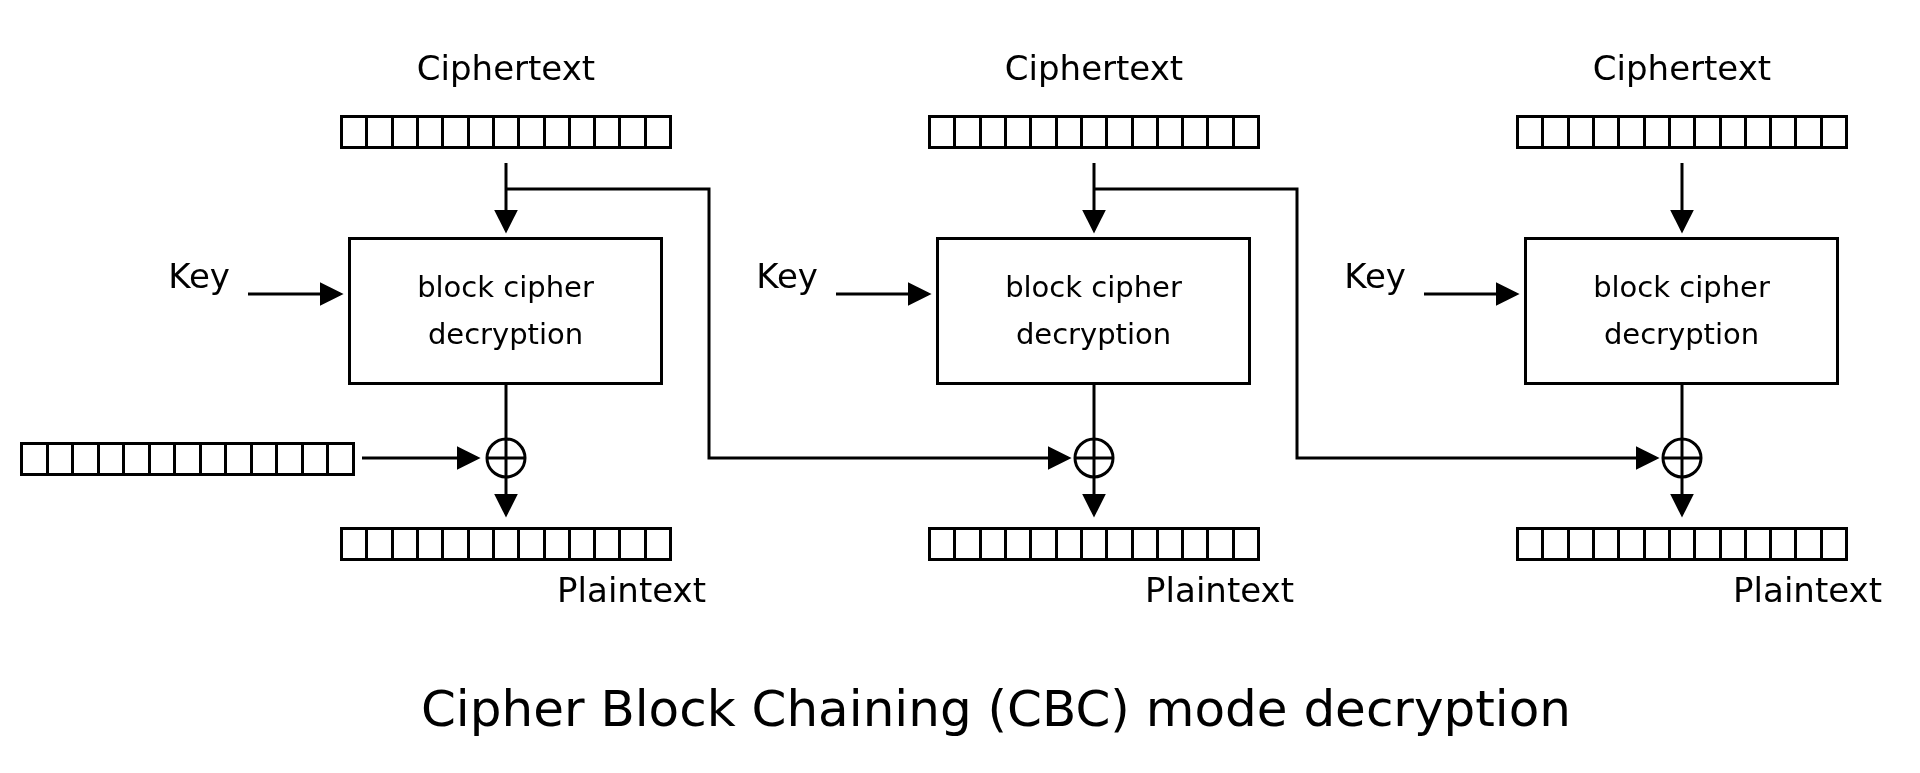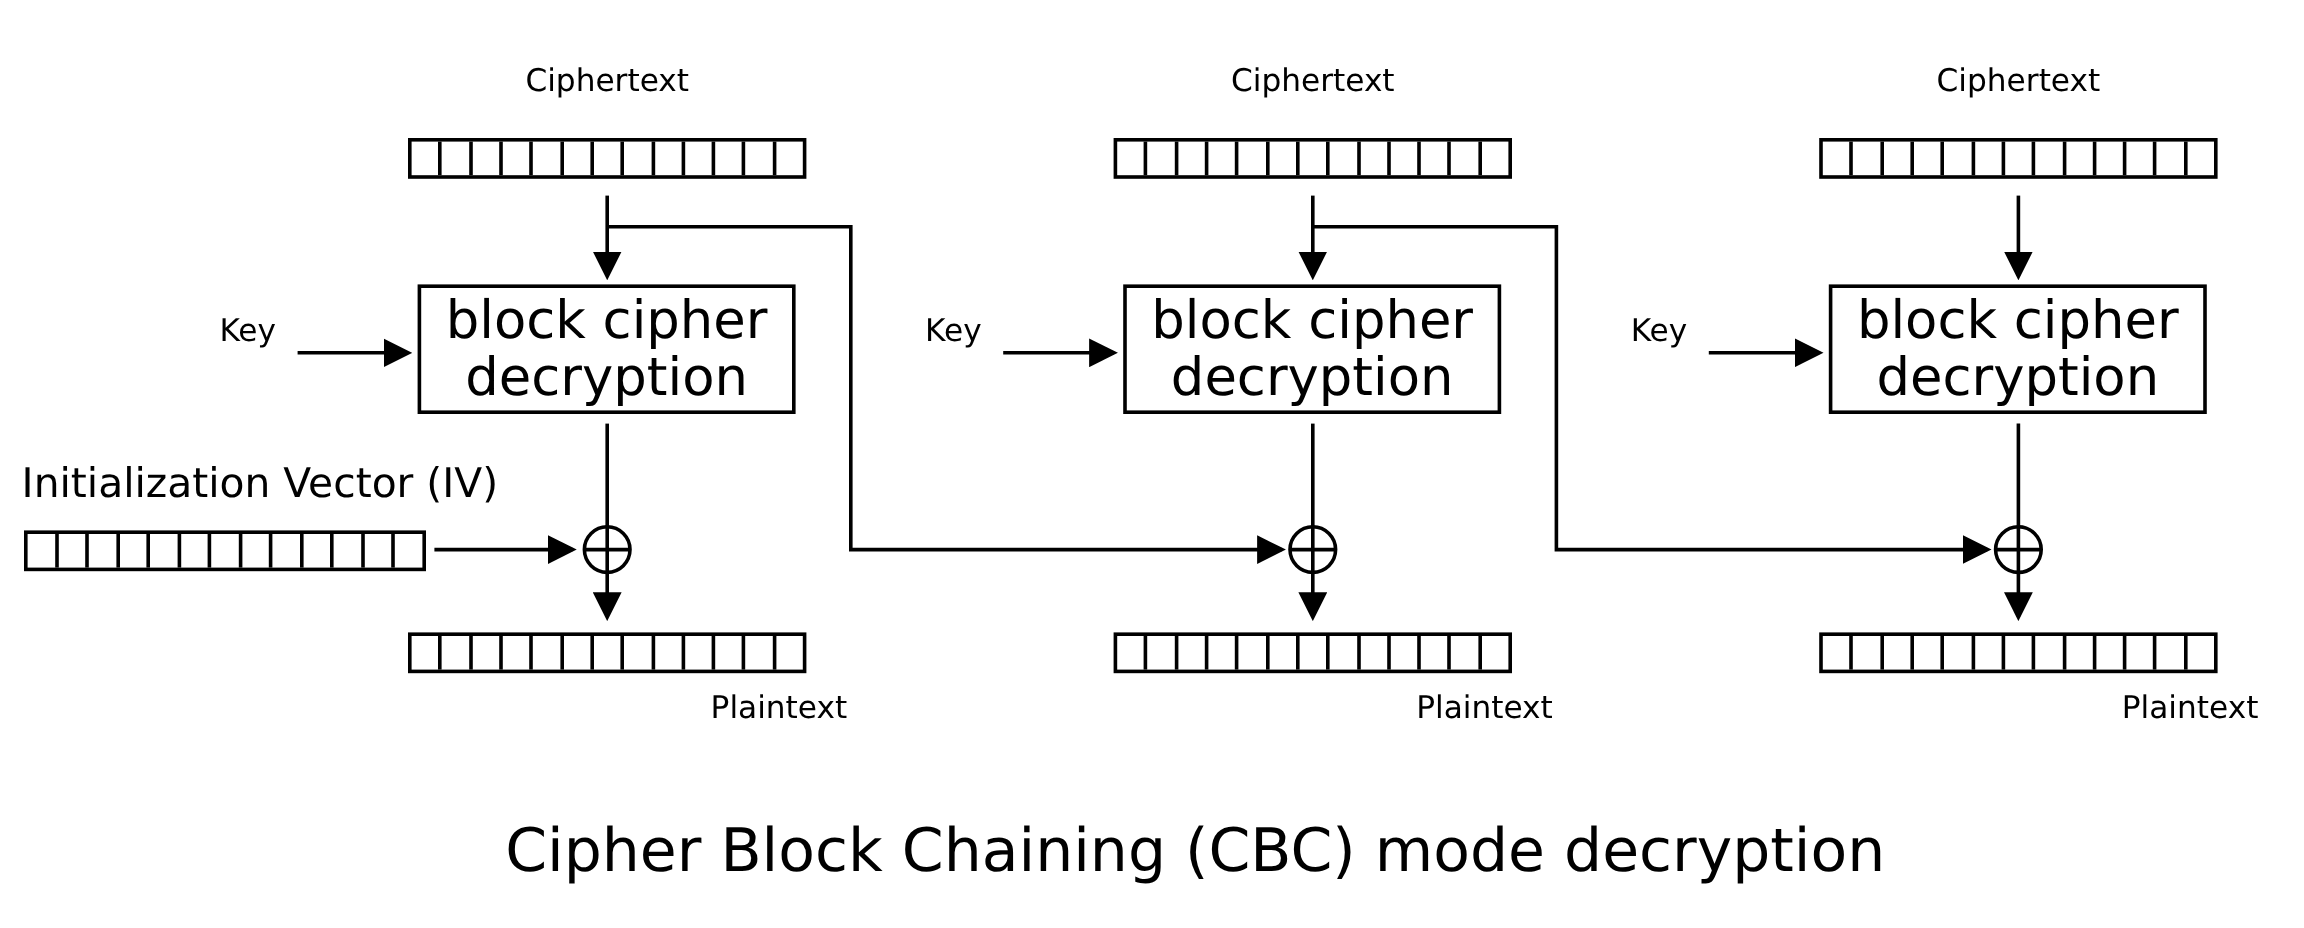--- a/index.html
+++ b/index.html
@@ -7,36 +7,36 @@
   #stage{
     position:relative; width:1920px; height:773px;
     background:var(--bg); overflow:hidden;
     font-family:"DejaVu Sans","Liberation Sans",sans-serif;
     color:var(--ink);
   }
   #overlay{position:absolute;left:0;top:0;width:1920px;height:773px;}
   #overlay .ln{stroke:var(--ink);stroke-width:3;fill:none;}
   #overlay .ah{fill:var(--ink);stroke:none;}
   .block{position:absolute;top:0;width:588px;height:660px;}
-  .lbl{position:absolute;font-size:26px;line-height:40px;white-space:nowrap;color:var(--ink);}
+  .lbl{position:absolute;font-size:34px;line-height:40px;white-space:nowrap;color:var(--ink);}
   .lbl.top{left:94px;width:400px;top:48px;text-align:center;}
   .lbl.bottom{left:94px;width:400px;top:570px;text-align:right;}
   .lbl.key{left:-82px;width:100px;top:256px;text-align:right;}
   .bitrect{
     position:absolute;left:128px;width:332px;height:34px;
     border:3px solid var(--ink);box-sizing:border-box;
     display:flex;background:var(--bg);
   }
   .cell{flex:1;}
   .cell + .cell{border-left:3px solid var(--ink);}
   .box{
-    position:absolute;left:136px;top:237px;width:315px;height:108px;
+    position:absolute;left:136px;top:237px;width:315px;height:148px;
     border:3px solid var(--ink);box-sizing:border-box;
     display:flex;flex-direction:column;justify-content:center;align-items:center;
-    font-size:44px;line-height:47px;text-align:center;background:var(--bg);
+    font-size:29px;line-height:47px;text-align:center;background:var(--bg);
   }
   .iv-label{position:absolute;left:18px;top:383px;font-size:34px;line-height:40px;white-space:nowrap;}
   .iv-rect{left:20px;top:442px;width:335px;}
   .title{
     position:absolute;left:36px;top:681px;width:1920px;
     text-align:center;font-size:50px;line-height:56px;white-space:nowrap;
   }
 </style>
 </head>
 <body>
@@ -191,21 +191,20 @@
         <span class="cell"></span>
         <span class="cell"></span>
         <span class="cell"></span>
         <span class="cell"></span>
         <span class="cell"></span>
         <span class="cell"></span>
       </div>
     <div class="lbl bottom">Plaintext</div>
   </div>
 
-  <div class="iv-label">Initialization Vector (IV)</div>
   <div class="bitrect iv-rect">
       <span class="cell"></span>
       <span class="cell"></span>
       <span class="cell"></span>
       <span class="cell"></span>
       <span class="cell"></span>
       <span class="cell"></span>
       <span class="cell"></span>
       <span class="cell"></span>
       <span class="cell"></span>

